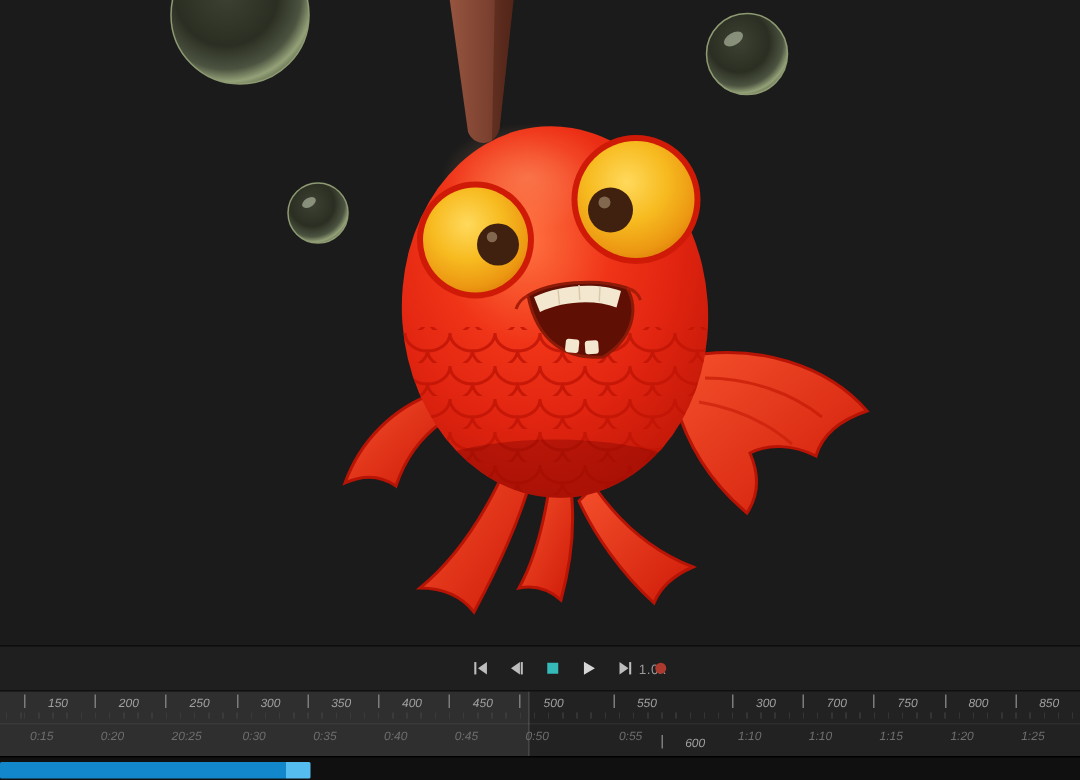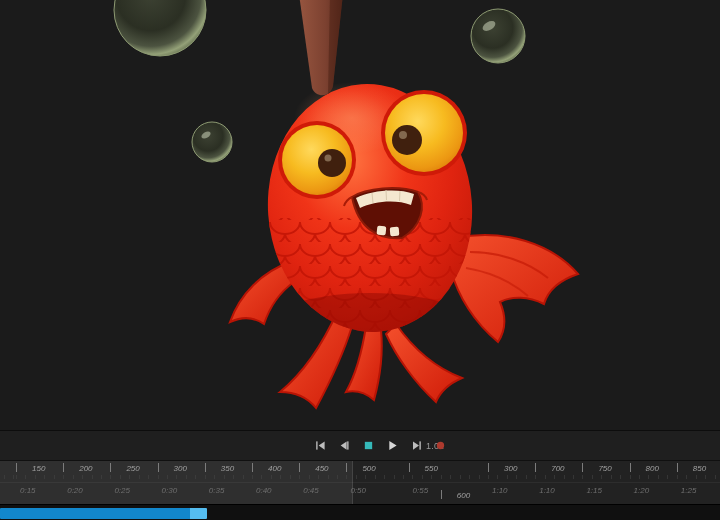--- a/index.html
+++ b/index.html
@@ -191,21 +191,21 @@
         <div class="tick" style="left: 16px;">
           <span class="tf">150</span>
           <span class="tt">0:15</span>
         </div>
         <div class="tick" style="left: 63.2px;">
           <span class="tf">200</span>
           <span class="tt">0:20</span>
         </div>
         <div class="tick" style="left: 110.4px;">
           <span class="tf">250</span>
-          <span class="tt">0:25</span>
+          <span class="tt">20:25</span>
         </div>
         <div class="tick" style="left: 157.6px;">
           <span class="tf">300</span>
           <span class="tt">0:30</span>
         </div>
         <div class="tick" style="left: 204.8px;">
           <span class="tf">350</span>
           <span class="tt">0:35</span>
         </div>
         <div class="tick" style="left: 252px;">

